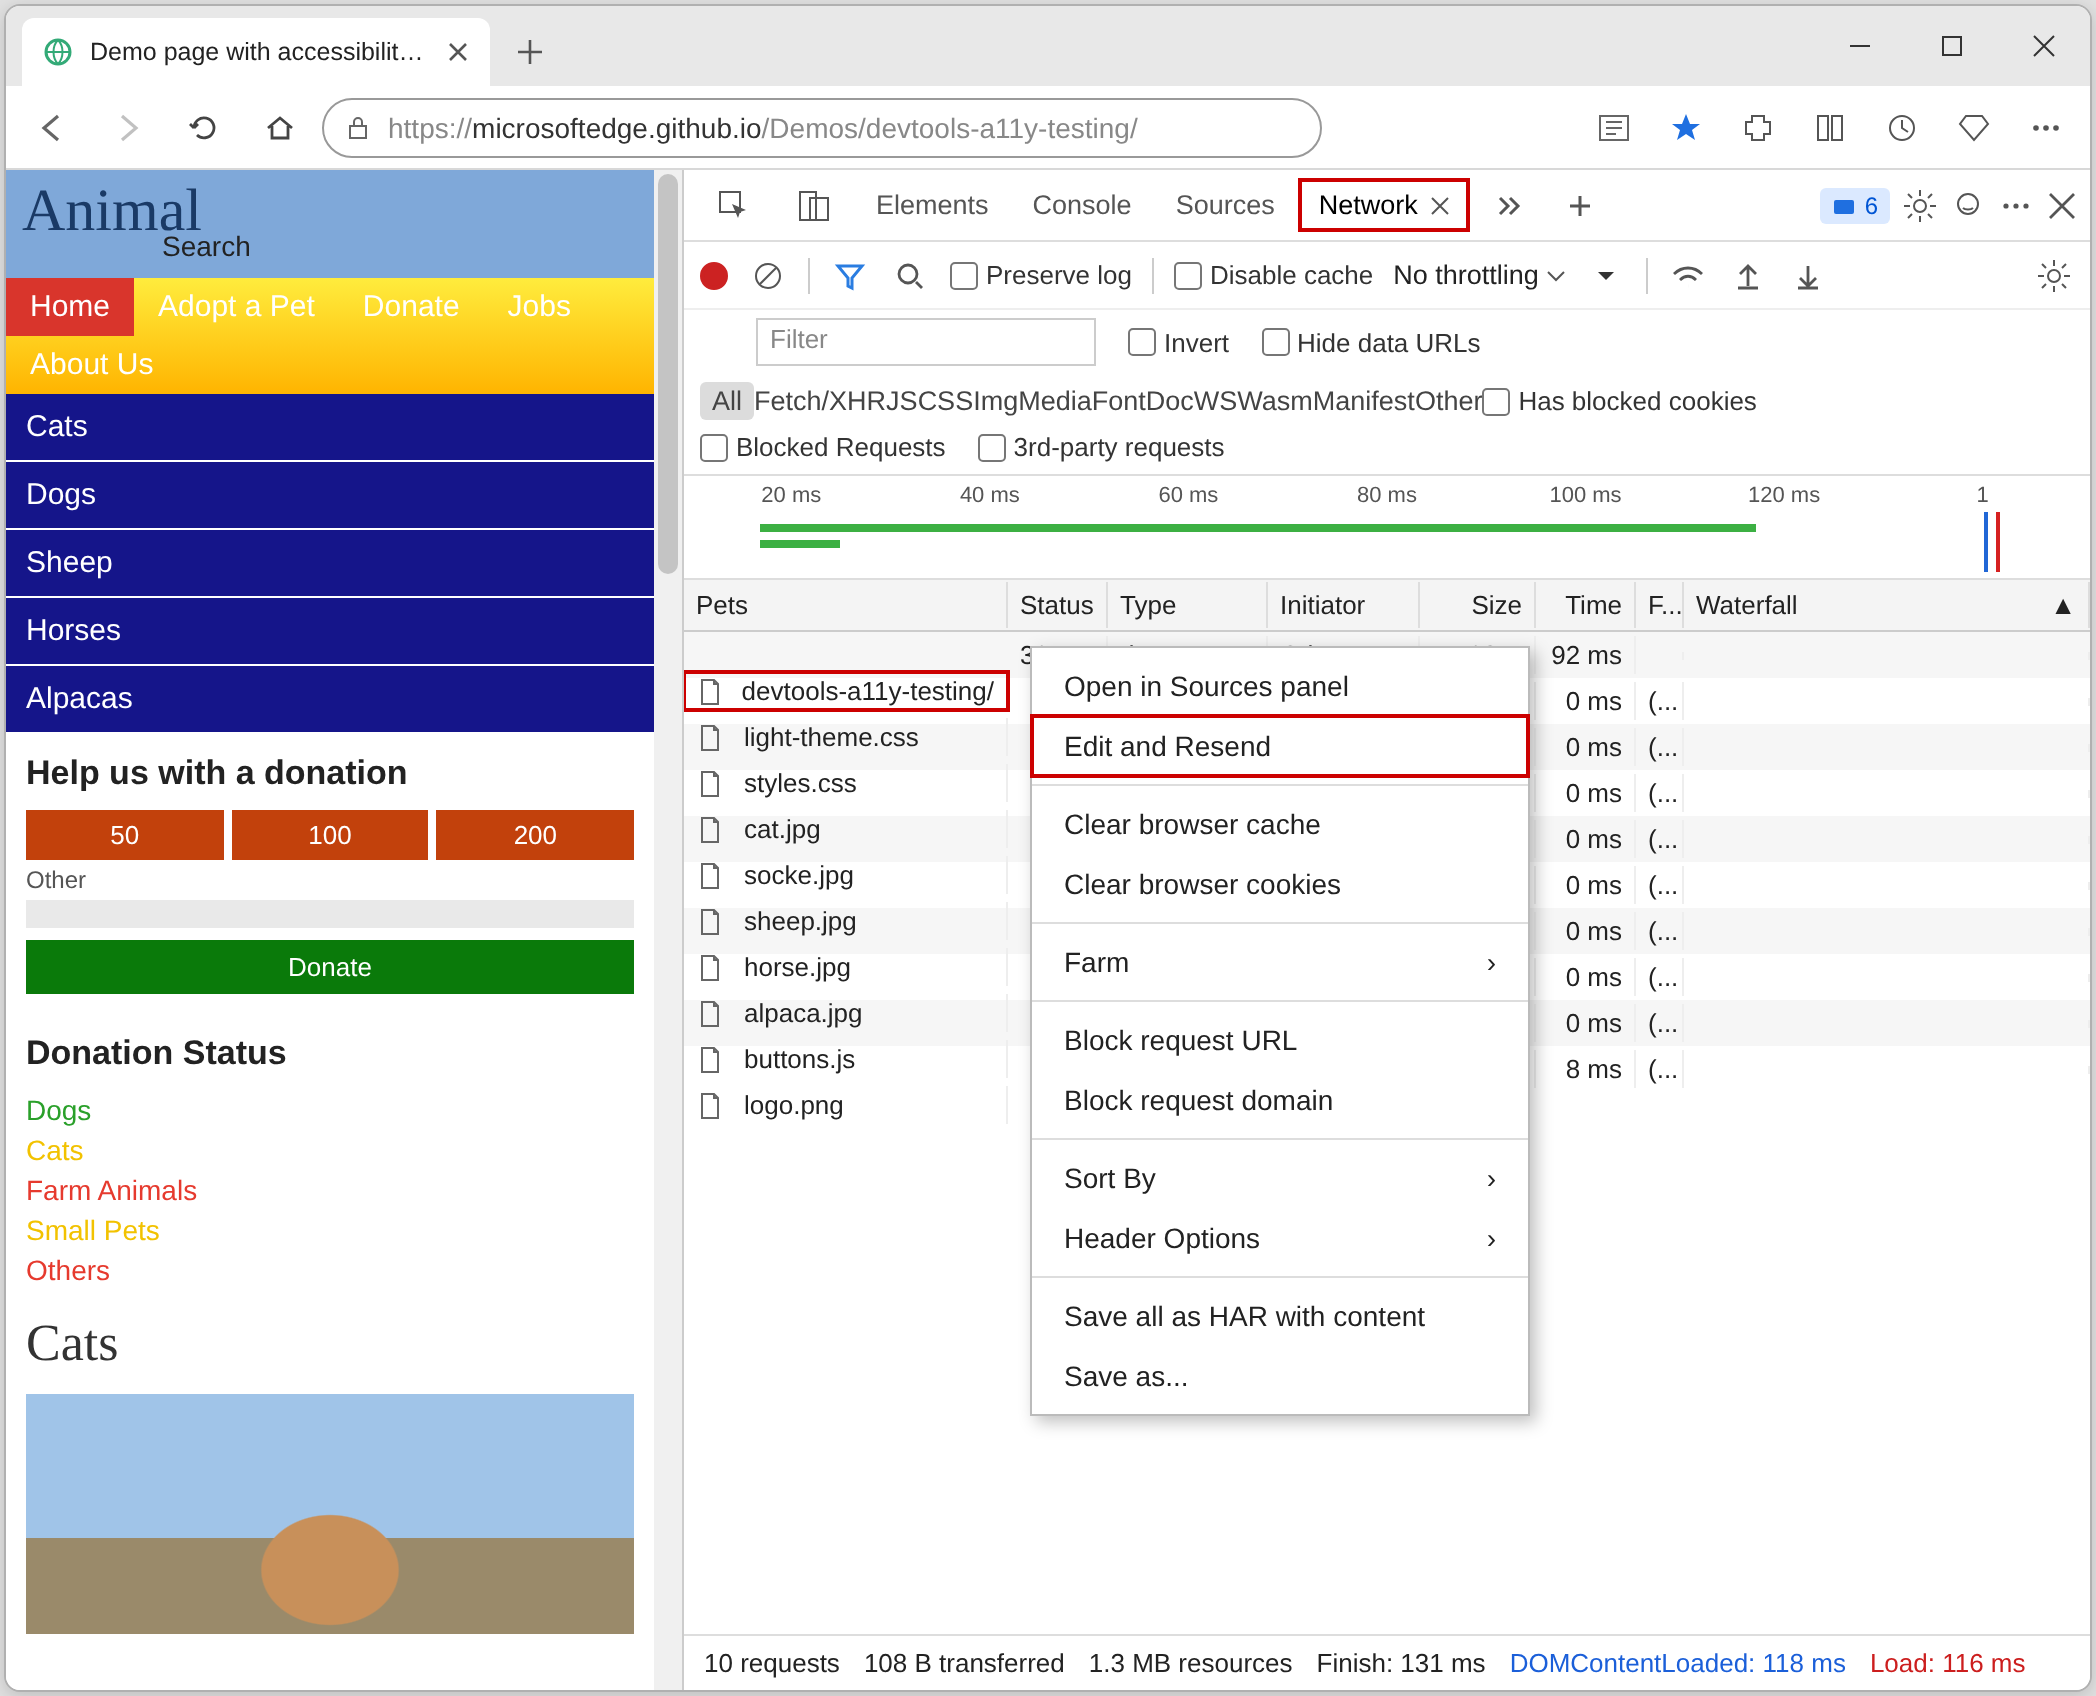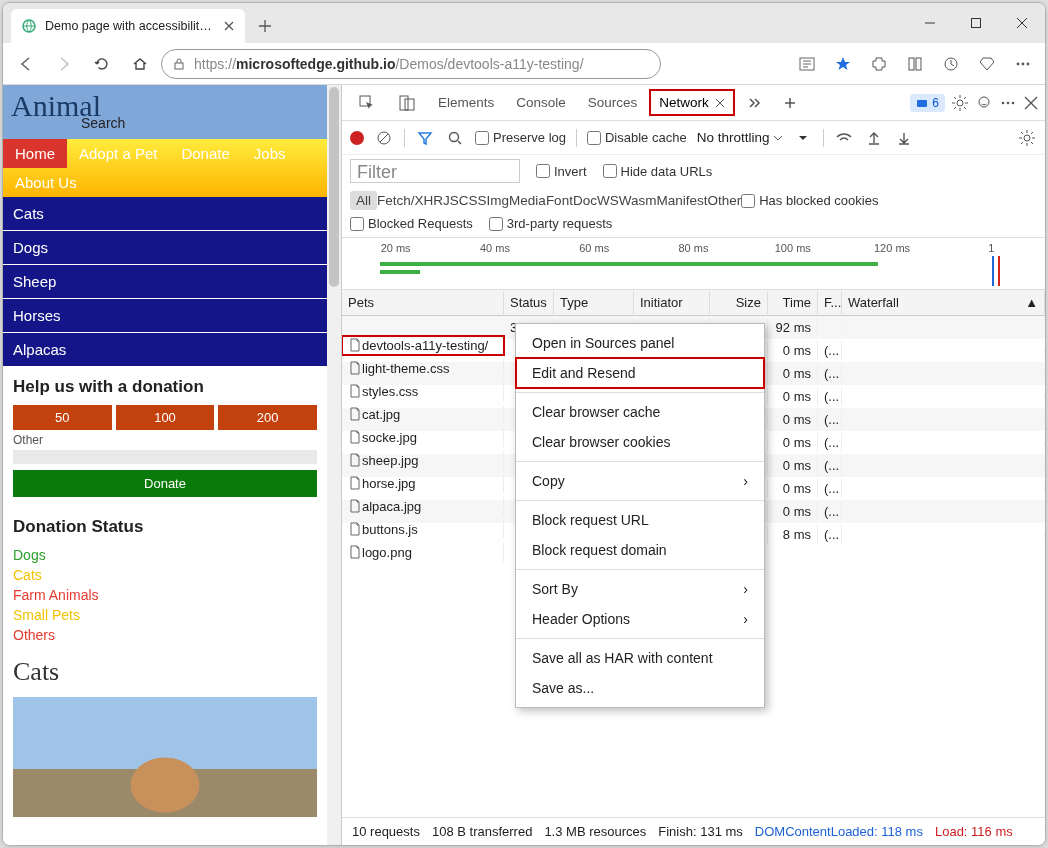--- a/index.html
+++ b/index.html
@@ -11,21 +11,21 @@
   .tab svg { flex-shrink:0; }
   .tabtitle { white-space: nowrap; overflow: hidden; text-overflow: ellipsis; max-width:170px;}
   .newtab { width:28px; height:28px; margin:0 0 3px 6px; display:flex; align-items:center; justify-content:center; border-radius:4px;}
   .win-controls { margin-left:auto; display:flex; }
   .win-btn { width:46px; height:40px; display:flex; align-items:center; justify-content:center; }
   
   .addrbar { height: 42px; background:#fff; border-bottom:1px solid #d8d8d8; display:flex; align-items:center; padding:0 6px; gap:4px;}
   .nav-btn{ width:34px; height:34px; display:flex; align-items:center; justify-content:center; color:#555; border-radius:4px;}
   .urlbox { flex:0 0 500px; height:30px; border:1px solid #999; border-radius:15px; display:flex; align-items:center; padding:0 10px; gap:8px; background:#fff;}
   .urltext { font-size:14px; color:#888;}
-  .urltext .urlpath{ color:#333;font-weight:bold;}
+  .urltext .urlpath{ color:#333;}
   .tb-right{ margin-left:auto; display:flex; gap:4px;}
   .tb-icon{ width:32px; height:32px; display:flex; align-items:center; justify-content:center; color:#555;}
   
   .contentrow{ flex:1; display:flex; overflow:hidden;}
   
   .page{ width:324px; height:100%; overflow:hidden; background:#fff; display:flex; flex-direction:column;}
   .pagehead{ background:#7fa8d9; padding:4px 8px 0 8px;}
   .pagehead h1{ color:#1a3a66; font:400 30px Georgia,serif;}
   .srch{ position:relative; top:-8px; left:70px; font-size:14px;}
   .menu{ display:flex; flex-wrap:wrap; background:linear-gradient(#ffec3d,#ffb400); font-size:15px;}
@@ -58,21 +58,21 @@
   .issues{ background:#dbe9ff; color:#0055d4; border-radius:3px; padding:2px 6px; font-size:12px; display:flex; align-items:center; gap:4px;}
   
   .net-tb{ height:34px; display:flex; align-items:center; padding:0 8px; gap:10px; border-bottom:1px solid #eee;}
   .rec{ width:14px; height:14px; border:2px solid #cc2222; border-radius:50%; background:#cc2222;}
   .net-tb .ico{ width:20px; height:20px; display:flex; align-items:center; justify-content:center; color:#555;}
   .chk{ display:flex; align-items:center; gap:4px; font-size:13px; color:#333;}
   .chk input{ width:14px; height:14px;}
   .thrott{ display:flex; align-items:center; gap:4px; font-size:13.5px;}
   
   .filterrow{ display:flex; align-items:center; gap:16px; padding:4px 8px;}
-  .filterbox{ width:170px; height:24px; border:1px solid #ccc; padding:2px 6px; color:#888; font-size:18px;}
+  .filterbox{ width:170px; height:24px; border:1px solid #ccc; padding:2px 6px; color:#888; font-size:13px;margin-left:28px;}
   .typerow{ display:flex; align-items:center; padding:4px 8px; flex-wrap:wrap; font-size:13.5px; color:#444;}
   .typerow .all{ background:#dcdcdc; padding:2px 6px; border-radius:3px;}
   .blockedrow{ display:flex; gap:16px; padding:2px 8px 6px; border-bottom:1px solid #ddd;}
   
   .timeline{ height:52px; border-bottom:1px solid #ddd; position:relative; padding-top:4px;}
   .tickrow{ display:flex; font-size:11px; color:#555; padding:0 4px;}
   .tickrow span{ flex:1; text-align:center;}
   .tl-bars{ position:relative; height:30px; margin-top:2px;}
   .gbar{ position:absolute; top:6px; left:38px; width:498px; height:4px; background:#3cb043;}
   .gbar2{ position:absolute; top:14px; left:38px; width:40px; height:4px; background:#3cb043;}
@@ -80,21 +80,21 @@
   .redv{ position:absolute; top:0; bottom:0; width:2px; background:#d62121;}
   
   .gridwrap{ flex:1; display:flex; flex-direction:column; overflow:hidden; position:relative;}
   .ghead{ display:flex; background:#f4f4f4; border-bottom:1px solid #ccc; height:26px; align-items:center; font-size:13px;}
   .ghead > div{ padding:4px 6px; border-right:1px solid #ddd; overflow:hidden; white-space:nowrap;}
   .c-name{ width:162px;} .c-status{width:50px;} .c-type{width:80px;} .c-init{width:76px;} .c-size{width:58px; text-align:right;} .c-time{width:50px; text-align:right;} .c-f{width:24px;} .c-water{flex:1; position:relative;}
   .grow{ display:flex; height:23px; align-items:center; font-size:13px;}
   .grow:nth-child(odd){ background:#f6f6f6;}
   .grow.sel{}
   .grow > div{ padding:2px 6px; border-right:1px solid #eee; overflow:hidden; white-space:nowrap;}
-  .fname{ display:flex; gap:0;margin-top:36px;}
+  .fname{ display:flex; align-items:center; gap:10px;margin-top:36px;}
   .redbox{ outline:2px solid #cc0000; outline-offset:-1px;}
   
   .ctxmenu{ position:absolute; left:173px; top:7px; width:250px; background:#fff; border:1px solid #bbb; box-shadow:3px 3px 8px rgba(0,0,0,.25); z-index:50; padding:4px 0;}
   .ctxmenu .mi{ padding:7px 16px; font-size:14px; color:#222; display:flex; align-items:center; justify-content:space-between;}
   .ctxmenu .sep{ height:1px; background:#ddd; margin:4px 0;}
   .ctxmenu .mi.hl{ outline:2px solid #cc0000; outline-offset:-1px;}
   
   .dtfoot{ height:28px; border-top:1px solid #ddd; display:flex; align-items:center; padding:0 10px; gap:12px; font-size:13px;}
   .dtfoot .blue{color:#1b5fd9;} .dtfoot .red{color:#cc1e1e;}
   
@@ -636,21 +636,21 @@
               </div>
               <div class="sep"></div>
               <div class="mi">
                 <span>Clear browser cache</span>
               </div>
               <div class="mi">
                 <span>Clear browser cookies</span>
               </div>
               <div class="sep"></div>
               <div class="mi">
-                <span>Copy</span>
+                <span>Farm</span>
                 <span>›</span>
               </div>
               <div class="sep"></div>
               <div class="mi">
                 <span>Block request URL</span>
               </div>
               <div class="mi">
                 <span>Block request domain</span>
               </div>
               <div class="sep"></div>

